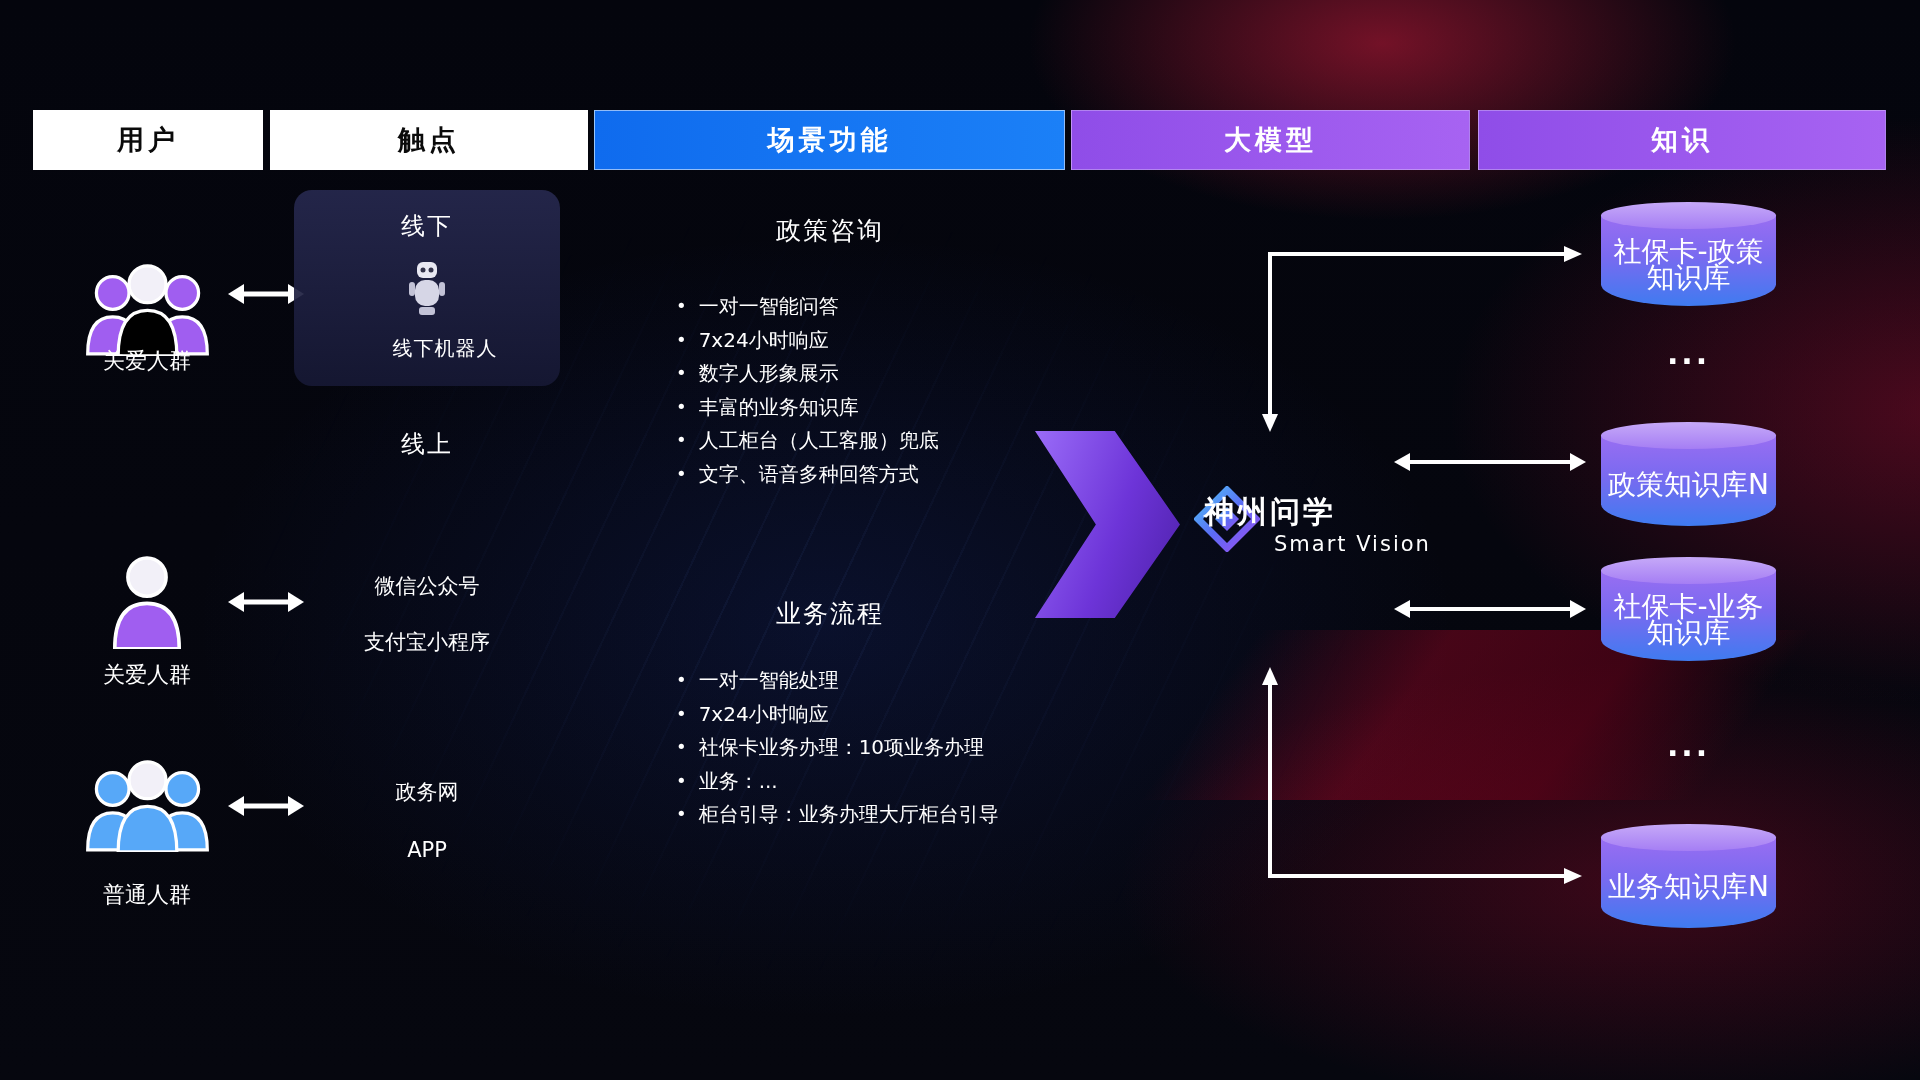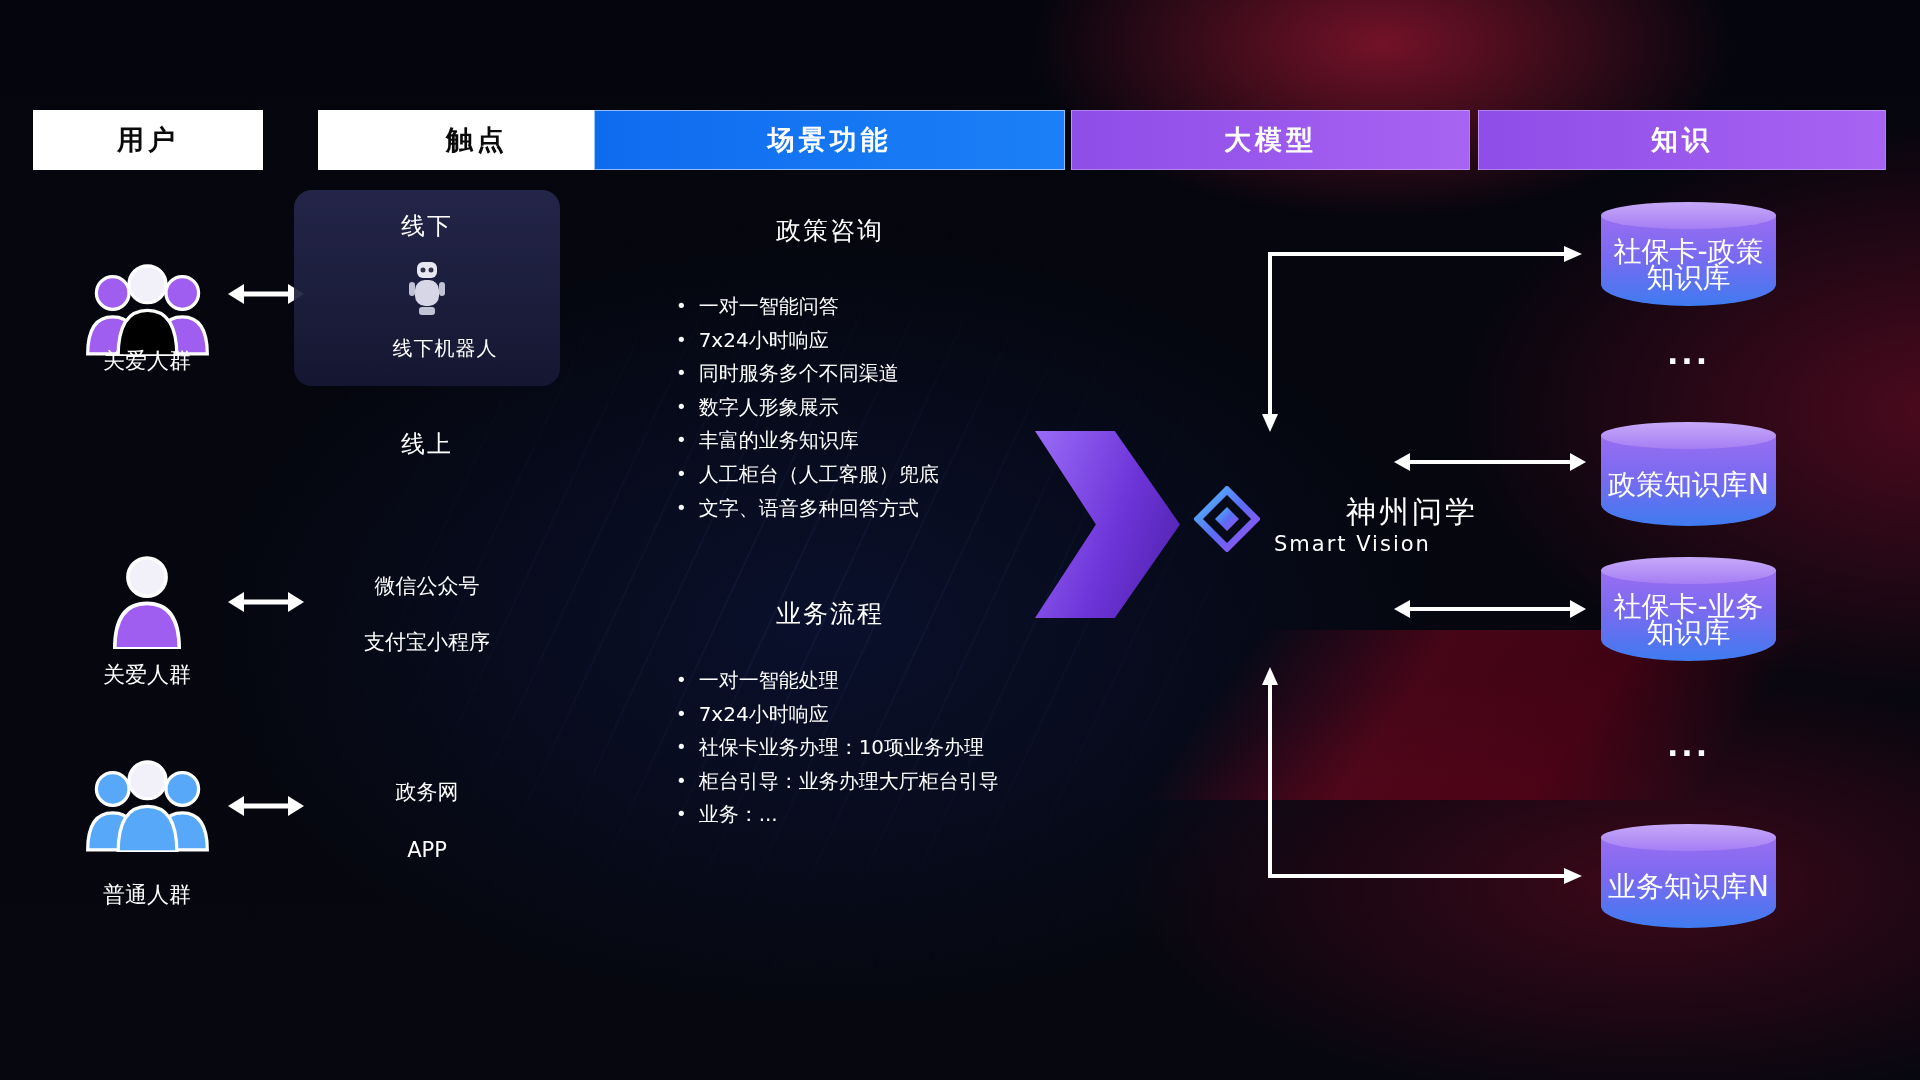--- a/index.html
+++ b/index.html
@@ -53,21 +53,21 @@
   .bullets li { line-height:32.6px; white-space:nowrap; }
   .bullets li::before { content:"•"; margin-right:12px; font-size:18px; position:relative; top:-1px; }
 
   .big-arrow {
     position:absolute; left:1035px; top:431px; width:145px; height:187px;
     background:linear-gradient(110deg,#9a6cf8 0%, #6d34d8 55%, #4c20a8 100%);
     clip-path:polygon(0% 0%, 55% 0%, 100% 50%, 55% 100%, 0% 100%, 42% 50%);
     filter:drop-shadow(0 0 20px rgba(130,80,240,0.55));
   }
 
-  .logo-name { position:absolute; left:1346px; top:492px; font-size:30px; font-weight:normal; letter-spacing:3px; color:#fff; }
+  .logo-name { position:absolute; left:1204px; top:492px; font-size:30px; font-weight:bold; letter-spacing:3px; color:#fff; }
   .logo-sub  { position:absolute; left:1274px; top:532px; font-size:21px; letter-spacing:2px; color:#fff; }
 
   .cylinder { position:absolute; width:175px; height:104px; }
   .cyl-body {
     position:absolute; left:0; right:0; top:13px; bottom:0;
     background:linear-gradient(180deg,#9a6ef2 0%, #7a6af0 45%, #3f7bf0 100%);
     border-radius:0 0 88px 88px / 0 0 22px 22px;
   }
   .cyl-top {
     position:absolute; left:0; right:0; top:0; height:27px; border-radius:50%;
@@ -85,21 +85,21 @@
   svg .wline { stroke:#fff; fill:none; }
 </style>
 </head>
 <body>
 
 <div class="stage">
   <div class="streaks"></div>
   <div class="red-slab"></div>
 
   <div class="col-header h-white" style="left:33px;   width:230px;">用户</div>
-  <div class="col-header h-white" style="left:270px;  width:318px;margin-left:48px;">触点</div>
+  <div class="col-header h-white" style="left:270px;  width:318px;">触点</div>
   <div class="col-header h-blue" style="left:594px;  width:471px;">场景功能</div>
   <div class="col-header h-purple" style="left:1071px; width:399px;">大模型</div>
   <div class="col-header h-purple" style="left:1478px; width:408px;">知识</div>
 
   <svg class="abs" style="left:80px;top:256px;" width="135" height="100" viewBox="0 0 120 92">
     <circle cx="28" cy="34" r="15" fill="#a05ef0" stroke="#fff" stroke-width="3"></circle>
     <path d="M5 90 Q5 56 28 56 Q51 56 51 90 Z" fill="#a05ef0" stroke="#fff" stroke-width="3"></path>
     <circle cx="92" cy="34" r="15" fill="#a05ef0" stroke="#fff" stroke-width="3"></circle>
     <path d="M69 90 Q69 56 92 56 Q115 56 115 90 Z" fill="#a05ef0" stroke="#fff" stroke-width="3"></path>
     <circle cx="60" cy="26" r="17" fill="#f2f0f8" stroke="#fff" stroke-width="3"></circle>
@@ -158,34 +158,33 @@
   <div class="t-label" style="left:294px;top:428px;width:266px;font-size:24px;letter-spacing:2px;">线上</div>
   <div class="t-label" style="left:294px;top:572px;width:266px;">微信公众号</div>
   <div class="t-label" style="left:294px;top:628px;width:266px;">支付宝小程序</div>
   <div class="t-label" style="left:294px;top:778px;width:266px;">政务网</div>
   <div class="t-label" style="left:294px;top:838px;width:266px;">APP</div>
 
   <div class="scn-title" style="left:680px;top:214px;">政策咨询</div>
   <ul class="bullets" style="left:676px;top:290px;">
     <li>一对一智能问答</li>
     <li>7x24小时响应</li>
-    <li>同时服务多个不同渠道</li>
     <li>数字人形象展示</li>
     <li>丰富的业务知识库</li>
     <li>人工柜台（人工客服）兜底</li>
     <li>文字、语音多种回答方式</li>
   </ul>
 
   <div class="scn-title" style="left:680px;top:597px;">业务流程</div>
   <ul class="bullets" style="left:676px;top:664px;">
     <li>一对一智能处理</li>
     <li>7x24小时响应</li>
     <li>社保卡业务办理：10项业务办理</li>
+    <li>业务：...</li>
     <li>柜台引导：业务办理大厅柜台引导</li>
-    <li>业务：...</li>
   </ul>
 
   <div class="big-arrow"></div>
 
   <svg class="abs" style="left:1194px;top:486px;" width="66" height="66" viewBox="0 0 66 66">
     <defs>
       <linearGradient id="lg1" x1="0" y1="0" x2="1" y2="1">
         <stop offset="0" stop-color="#4fc3f7"></stop>
         <stop offset="0.5" stop-color="#5b6cf5"></stop>
         <stop offset="1" stop-color="#9b4ff0"></stop>

